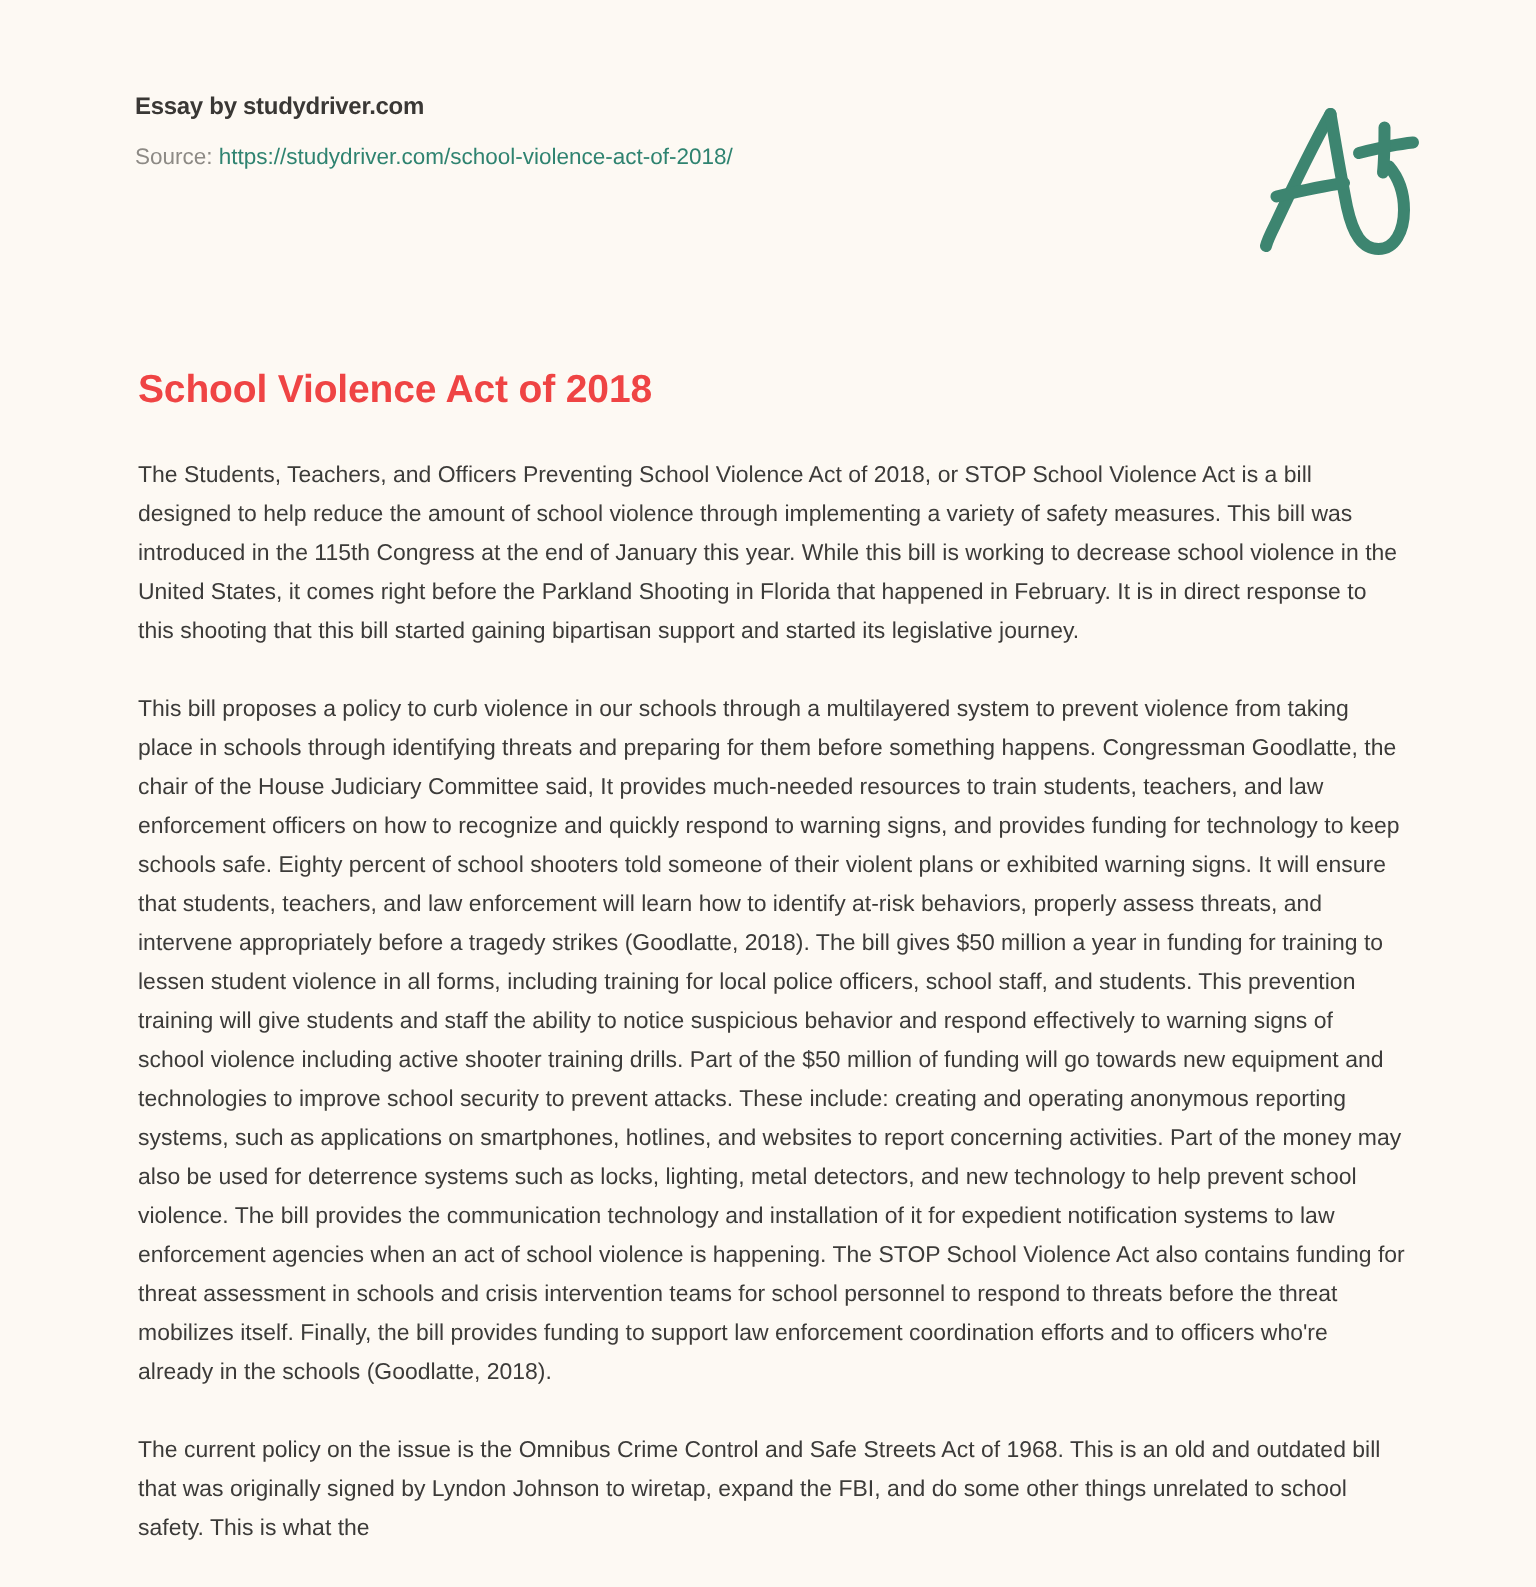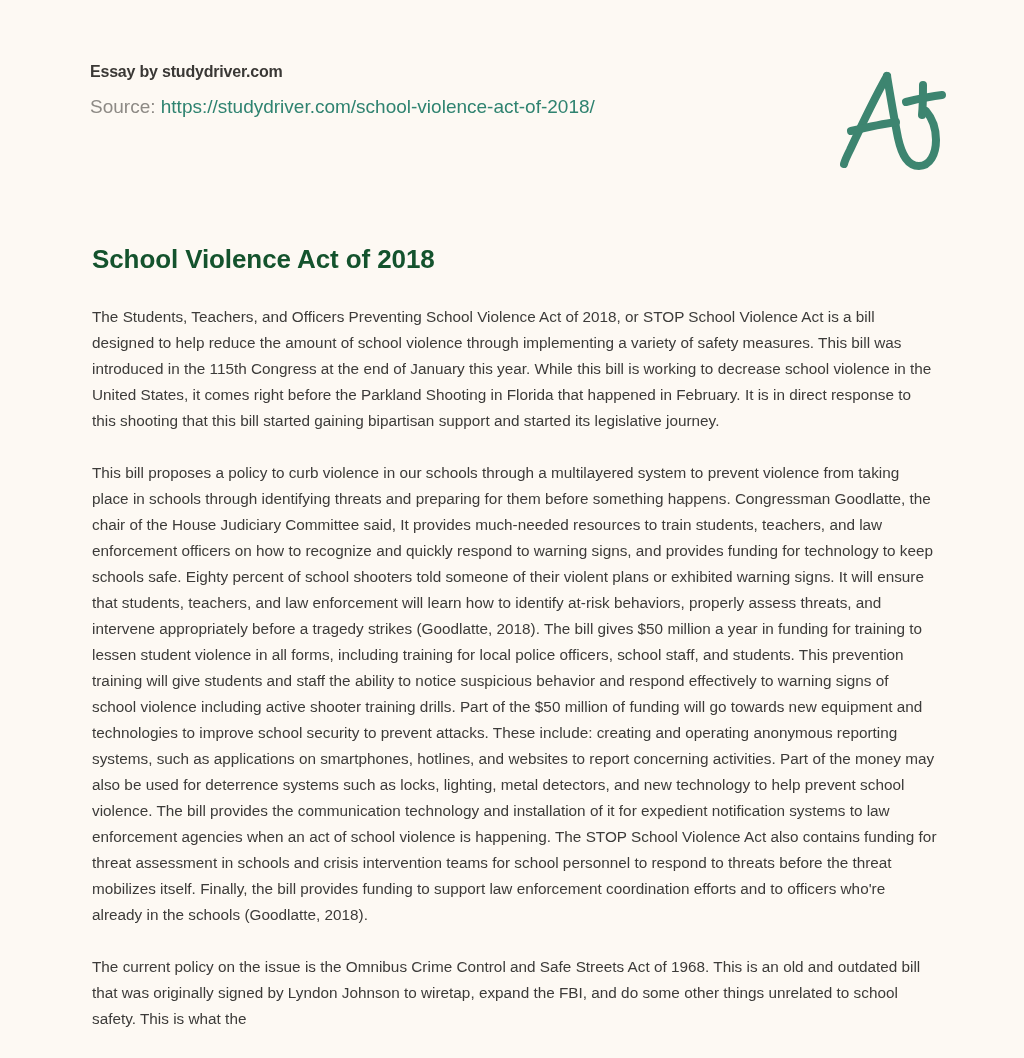--- a/index.html
+++ b/index.html
@@ -42,21 +42,21 @@
     font-size: 16px;
     font-weight: bold;
     color: #3a3835;
     letter-spacing: -0.2px;
     line-height: 1.2;
     margin: 0;
   }
 
   .source-line {
     margin-top: 14px;
-    font-size: 19px;
+    font-size: 15px;
     line-height: 1.3;
     color: #8d8a85;
     white-space: nowrap;
   }
   .source-label {
     color: #8d8a85;
   }
   .source-url {
     color: #2f8370;
     text-decoration: none;
@@ -80,21 +80,21 @@
   .article {
     position: absolute;
     left: 92px;
     top: 243px;
     width: 845px;
   }
 
   .article-title {
     font-size: 26px;
     font-weight: bold;
-    color: #14532d;
+    color: #ef4444;
     letter-spacing: -0.1px;
     line-height: 1.25;
     margin: 0 0 28px 0;
   }
 
   .body-copy p {
     font-size: 15.3px;
     line-height: 26px;
     color: #3c3b39;
     margin: 0 0 26px 0;

